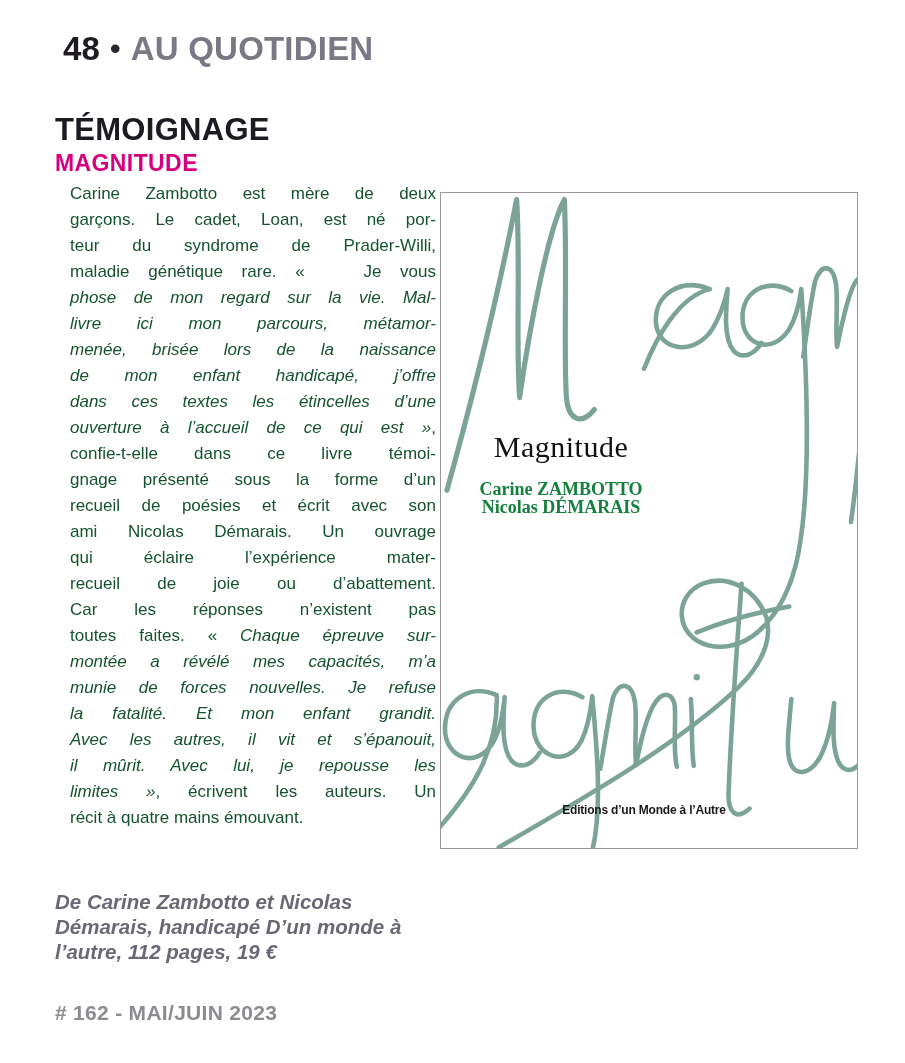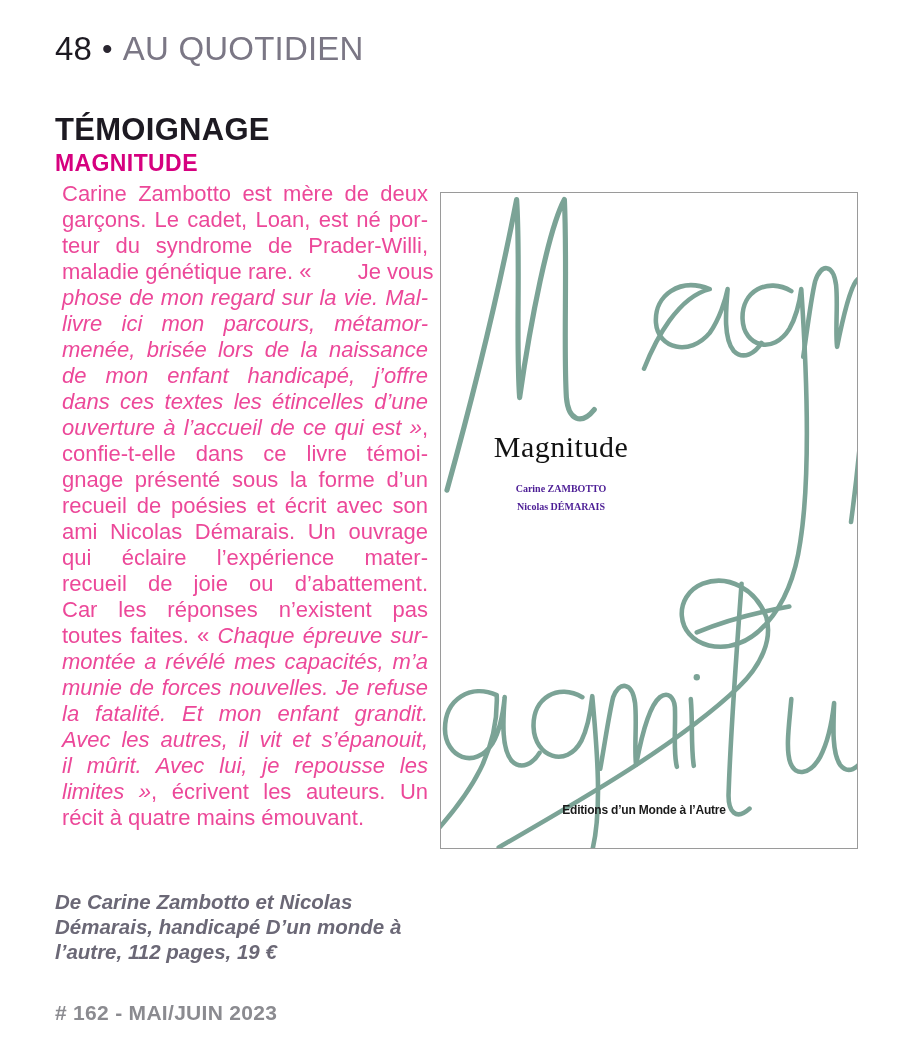--- a/index.html
+++ b/index.html
@@ -2,39 +2,39 @@
 <html><head>
 <meta charset="utf-8">
 <style>
   html,body { margin:0; padding:0; background:#ffffff; }
   .page {
     position:relative; width:905px; height:1063px; background:#ffffff;
     font-family:"Liberation Sans", sans-serif; overflow:hidden;
   }
   
   .hdr {
-    position:absolute; left:55px; top:30px; font-size:33px; font-weight:400;
+    position:absolute; left:63px; top:30px; font-size:33px; font-weight:700;
     letter-spacing:0.2px; white-space:nowrap;
   }
   .hdr .num { color:#1d1a22; }
   .hdr .dot { color:#2a2630; margin:0 10px; font-size:30px; vertical-align:1px; }
   .hdr .sect { color:#7b7785; }
   
   .kicker {
     position:absolute; left:55px; top:112px; font-size:31px; font-weight:800;
     color:#1d1a22; letter-spacing:0.3px;
   }
   .mag-title {
     position:absolute; left:55px; top:150px; font-size:23px; font-weight:800;
     color:#d6007f; letter-spacing:0.4px;
   }
   
   .body-col {
-    position:absolute; left:62px; top:181px; width:366px;
-    font-size:22px; line-height:26px; color:#ec4899;
+    position:absolute; left:70px; top:181px; width:366px;
+    font-size:17px; line-height:26px; color:#14532d;
   }
   .body-col .tline {
     white-space:nowrap; text-align:justify; text-align-last:justify; height:26px;
   }
   .body-col .tline:last-child { text-align-last:left; }
   
   .credit {
     position:absolute; left:55px; top:889px; width:360px;
     font-size:20.5px; line-height:25px; font-style:italic; font-weight:600;
     color:#6b6876;
@@ -50,22 +50,22 @@
     background:#ffffff; border:1px solid #9a9a9a; box-sizing:border-box;
   }
   .cover svg.script { position:absolute; left:0; top:0; width:100%; height:100%; }
   .cover-title {
     position:absolute; left:0; top:237px; width:240px; text-align:center;
     font-family:"Liberation Serif", serif; font-size:30px; color:#121212;
     letter-spacing:0.5px;
   }
   .cover-authors {
     position:absolute; left:0; top:287px; width:240px; text-align:center;
-    font-family:"Liberation Serif", serif; font-size:10px; font-weight:700;
-    color:#4c1d95; line-height:18px;
+    font-family:"Liberation Serif", serif; font-size:18px; font-weight:700;
+    color:#15803d; line-height:18px;
   }
   .cover-publisher {
     position:absolute; left:63px; top:610px; width:280px; text-align:center;
     font-size:12px; font-weight:700; color:#1a1a1a; letter-spacing:-0.2px;
     white-space:nowrap;
   }
 </style>
 </head>
 <body>
 

